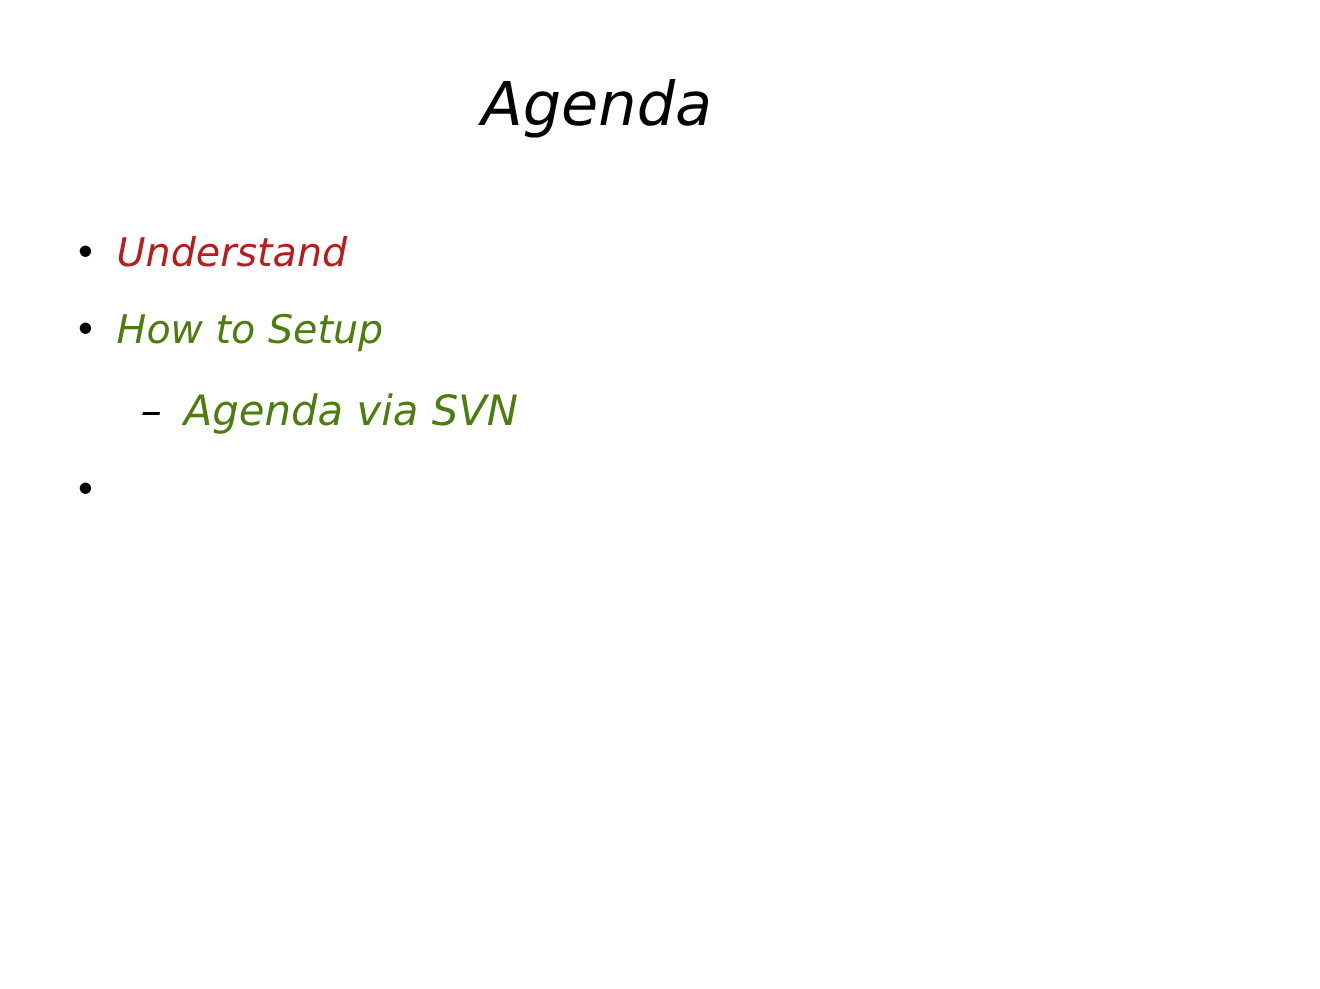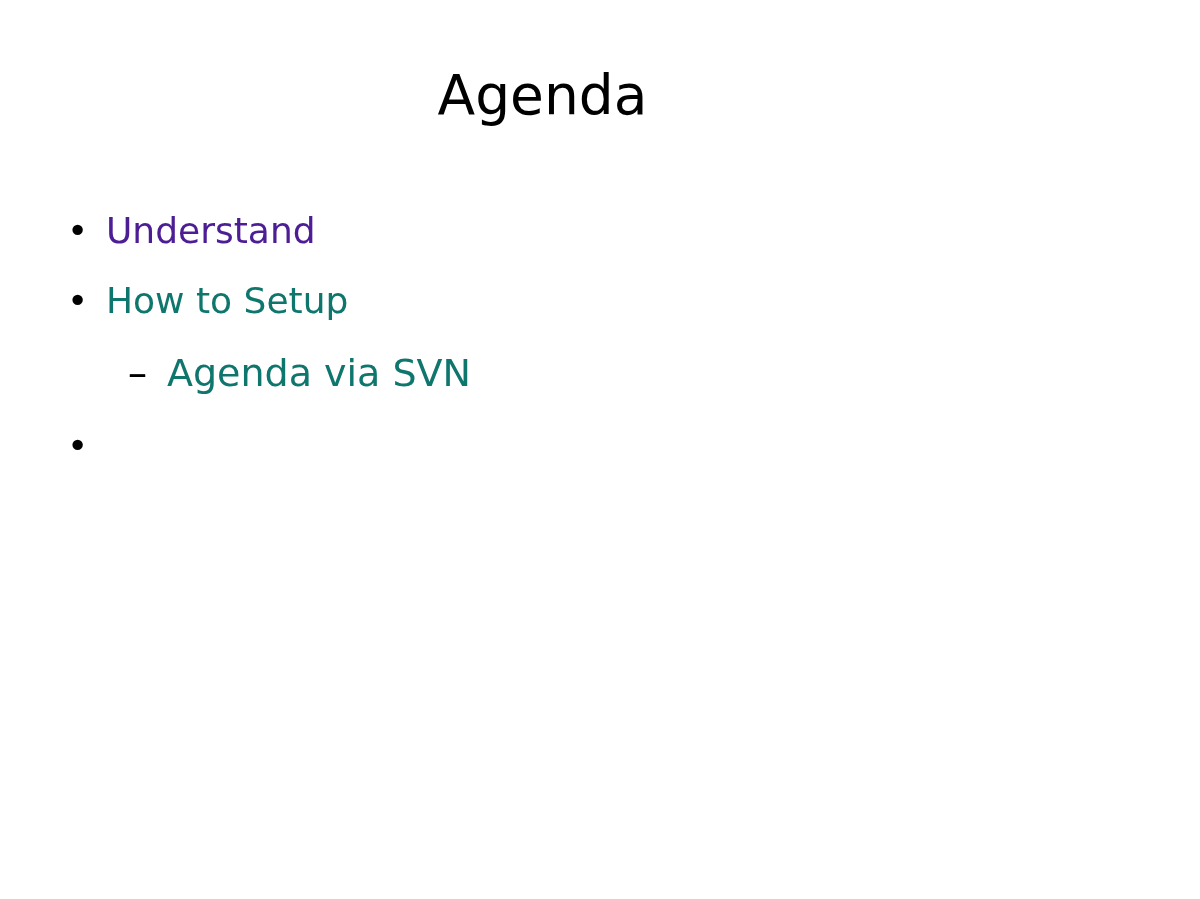--- a/index.html
+++ b/index.html
@@ -14,20 +14,21 @@
     -webkit-font-smoothing: antialiased;
     overflow: hidden;
   }
 
   .slide {
     position: relative;
     width: 1200px;
     height: 899px;
     background: #ffffff;
     box-sizing: border-box;
+    font-style: italic;
   }
 
   
   .slide-title {
     position: absolute;
     left: 60px;
     top: 62px;
     width: 965px;
     text-align: center;
     font-size: 55px;
@@ -79,22 +80,22 @@
     position: absolute;
     left: 68px;
     top: 0;
     width: 30px;
     font-size: 38px;
     line-height: 75px;
     color: #000000;
     text-align: left;
   }
 
-  .tone-dim { color: #4c1d95; }
-  .tone-strong { color: #0f766e; }
+  .tone-dim { color: #b91c1c; }
+  .tone-strong { color: #4d7c0f; }
 
   .text-span { display: inline; }
 </style>
 </head>
 <body>
 
 <div class="slide">
 
   <div class="slide-title">Agenda</div>
 

